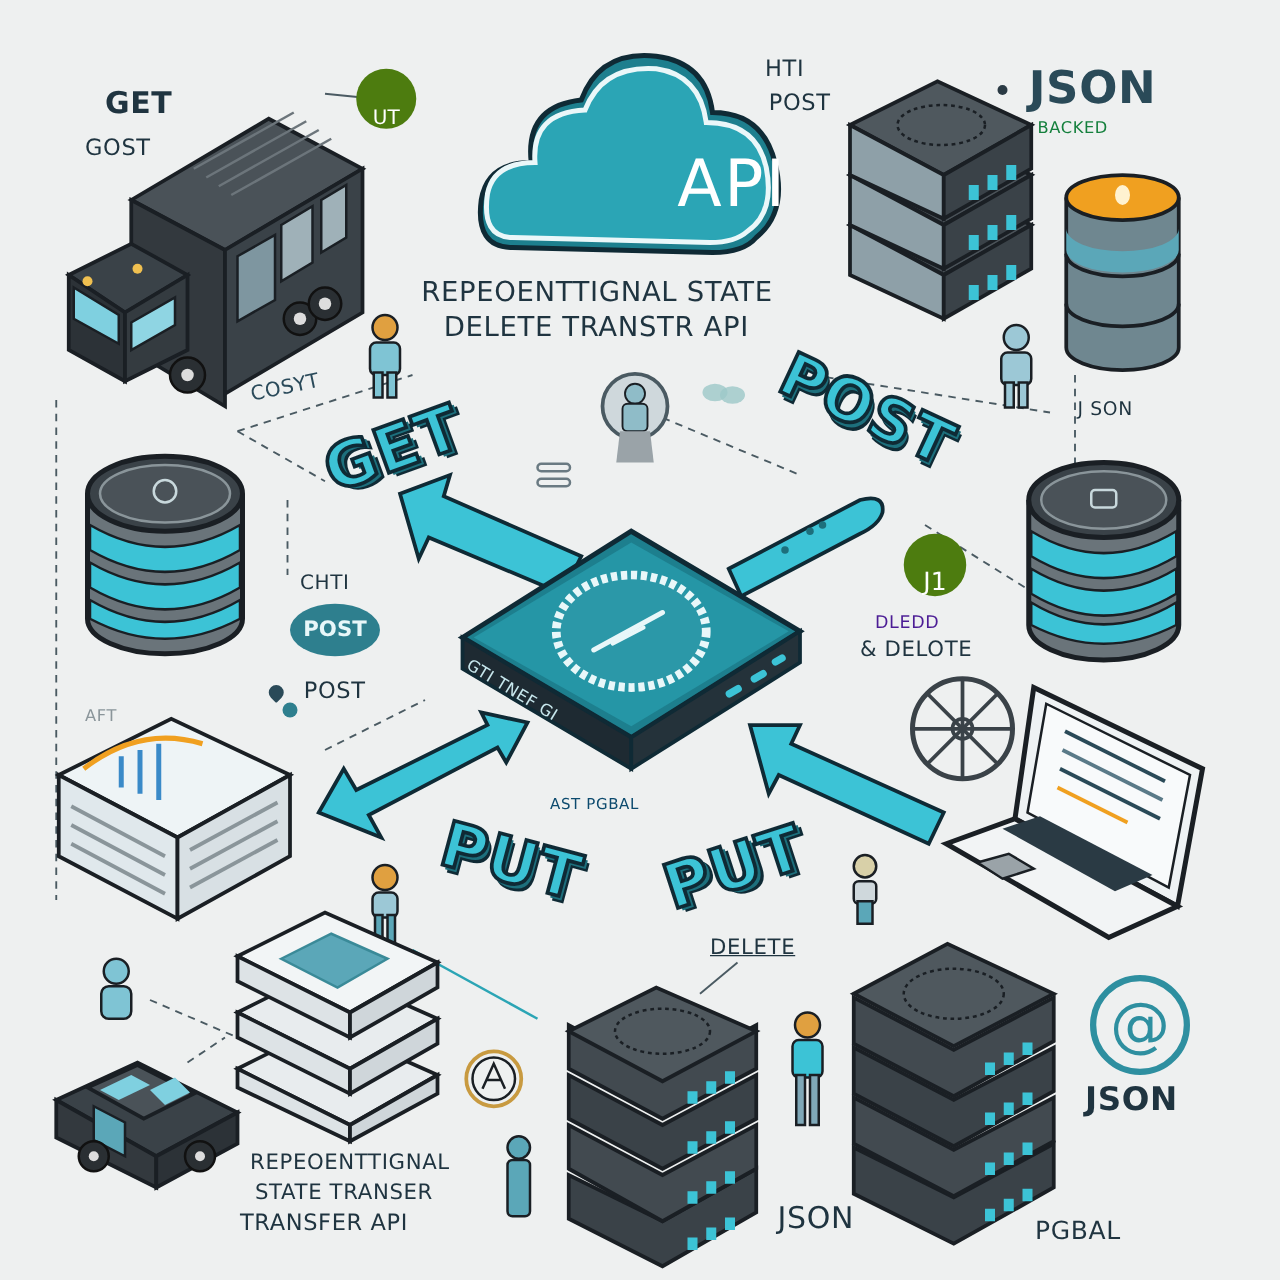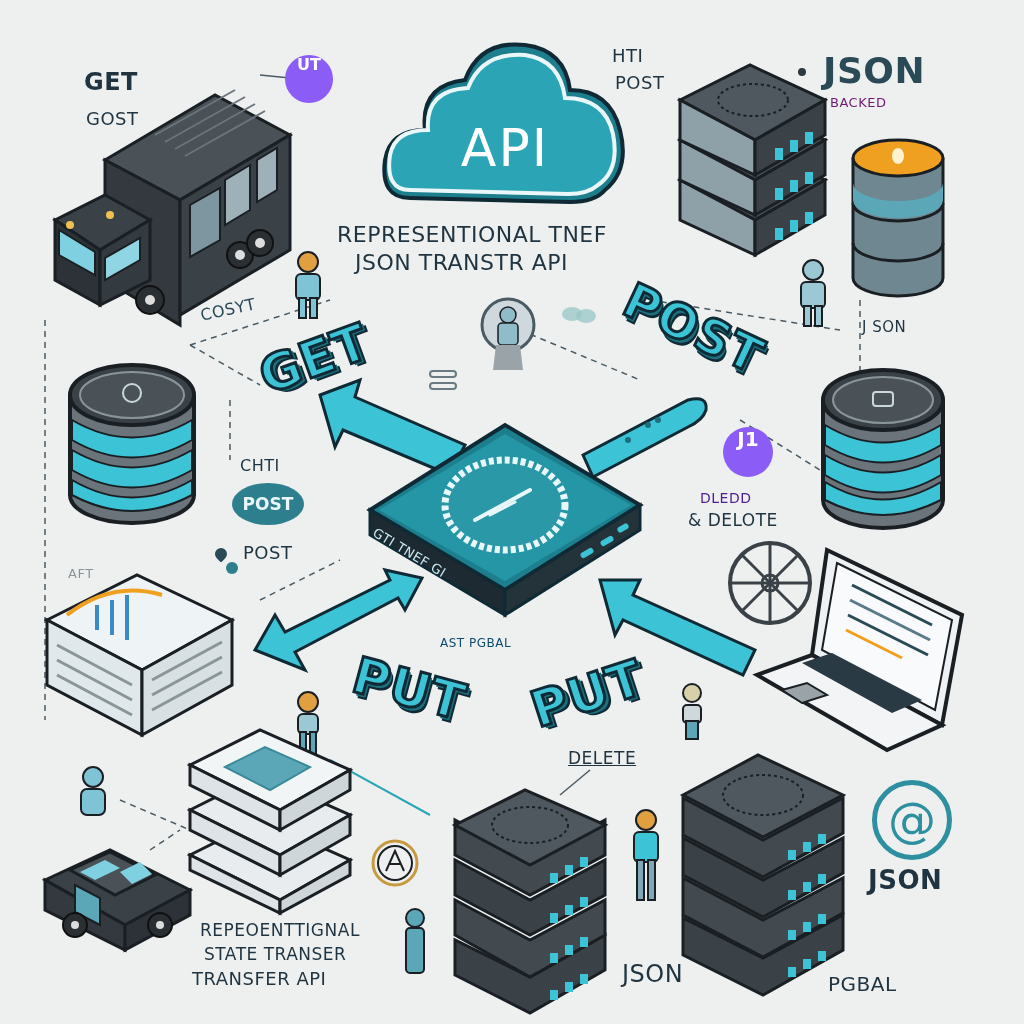--- a/index.html
+++ b/index.html
@@ -3,21 +3,21 @@
 <meta charset="utf-8">
 <style>
   html,body{margin:0;padding:0;}
   body{width:1024px;height:1024px;overflow:hidden;background:#eef0f0;font-family:"Liberation Sans",sans-serif;position:relative;}
   .abs{position:absolute;}
   .lbl{position:absolute;color:#1f3440;font-family:"DejaVu Sans",sans-serif;white-space:nowrap;letter-spacing:0.5px;}
   .big3d{position:absolute;font-family:"DejaVu Sans",sans-serif;font-weight:900;color:#3cc3d6;
     -webkit-text-stroke:3px #0f2a35;text-shadow:3px 3px 0 #1d6f7c,5px 5px 0 #0f2a35;letter-spacing:1px;}
   svg{position:absolute;overflow:visible;}
   .pill{position:absolute;background:#2e7f8e;color:#e8f7f9;border-radius:50%;display:flex;align-items:center;justify-content:center;font-family:"DejaVu Sans",sans-serif;font-weight:bold;}
-  .circ{position:absolute;background:#8b5cf6;color:#fff;border-radius:50%;display:flex;align-items:flex-start;justify-content:center;font-family:"DejaVu Sans",sans-serif;font-weight:bold;}
+  .circ{position:absolute;background:#4d7c0f;color:#fff;border-radius:50%;display:flex;align-items:flex-end;justify-content:center;font-family:"DejaVu Sans",sans-serif;font-weight:normal;}
 </style>
 </head>
 <body>
 
 <svg width="1024" height="1024" style="left:0;top:0;">
   <g stroke="#4a5a62" stroke-width="1.5" fill="none" stroke-dasharray="6 5">
     <line x1="45" y1="320" x2="45" y2="720"></line>
     <line x1="190" y1="345" x2="330" y2="300"></line>
     <line x1="190" y1="345" x2="260" y2="385"></line>
     <line x1="520" y1="330" x2="640" y2="380"></line>
@@ -37,28 +37,28 @@
     <line x1="590" y1="770" x2="560" y2="795"></line>
     <line x1="260" y1="75" x2="290" y2="78"></line>
   </g>
 </svg>
 
 <div class="abs" style="left:380px;top:30px;width:250px;height:175px;">
   <svg width="250" height="175" style="left:0;top:0;">
     <path d="M30 168 Q0 168 5 130 Q10 100 45 100 Q40 55 85 50 Q100 10 145 15 Q185 20 190 60 Q230 60 240 100 Q250 140 225 160 Q215 172 190 172 Z" fill="#1d7f8e" stroke="#0f2a35" stroke-width="4"></path>
     <path d="M30 160 Q5 160 10 125 Q15 100 48 100 Q45 60 88 58 Q102 22 145 25 Q180 30 185 68 Q225 68 233 104 Q240 140 218 155 Q208 164 188 164 Z" fill="#2ba5b5" stroke="#eaf7f9" stroke-width="4"></path>
   </svg>
-  <div style="position:absolute;left:0;width:250px;top:88px;text-align:center;color:#fff;font-size:52px;font-family:'DejaVu Sans',sans-serif;letter-spacing:2px;">API</div>
+  <div style="position:absolute;left:0;width:250px;top:88px;text-align:right;color:#fff;font-size:52px;font-family:'DejaVu Sans',sans-serif;letter-spacing:2px;">API</div>
 </div>
 
-<div class="lbl" style="left:337px;top:222px;font-size:22px;">REPRESENTIONAL TNEF</div>
-<div class="lbl" style="left:355px;top:250px;font-size:22px;">JSON TRANSTR API</div>
+<div class="lbl" style="left:337px;top:222px;font-size:22px;">REPEOENTTIGNAL STATE</div>
+<div class="lbl" style="left:355px;top:250px;font-size:22px;">DELETE TRANSTR API</div>
 
 <div class="lbl" style="left:84px;top:68px;font-size:24px;font-weight:bold;">GET</div>
-<div class="lbl" style="left:68px;top:108px;font-size:18px;margin-left:18px;">GOST</div>
+<div class="lbl" style="left:68px;top:108px;font-size:18px;">GOST</div>
 
 <div class="circ" style="left:285px;top:55px;width:48px;height:48px;font-size:16px;">
   <span>UT</span>
 </div>
 
 <svg width="290" height="230" style="left:45px;top:90px;">
 
   <polygon points="60,70 170,5 245,45 135,110" fill="#4a5258" stroke="#1a1f24" stroke-width="3"></polygon>
   <polygon points="60,70 135,110 135,235 60,190" fill="#33393e" stroke="#1a1f24" stroke-width="3"></polygon>
   <polygon points="135,110 245,45 245,160 135,225" fill="#3a4248" stroke="#1a1f24" stroke-width="3"></polygon>
@@ -94,21 +94,21 @@
   <circle cx="18" cy="12" r="10" fill="#e0a040" stroke="#1a1f24" stroke-width="2"></circle>
   <rect x="6" y="24" width="24" height="26" rx="5" fill="#7fc4d4" stroke="#1a1f24" stroke-width="2"></rect>
   <rect x="9" y="48" width="7" height="20" fill="#7fc4d4" stroke="#1a1f24" stroke-width="2"></rect>
   <rect x="20" y="48" width="7" height="20" fill="#7fc4d4" stroke="#1a1f24" stroke-width="2"></rect>
 </svg>
 
 <div class="lbl" style="left:612px;top:45px;font-size:18px;">HTI</div>
 <div class="lbl" style="left:615px;top:72px;font-size:18px;">POST</div>
 <div class="lbl" style="left:823px;top:50px;font-size:36px;font-weight:bold;color:#2a4a58;">JSON</div>
 <div class="abs" style="left:798px;top:68px;width:8px;height:8px;background:#2a3a44;border-radius:50%;"></div>
-<div class="lbl" style="left:830px;top:95px;font-size:13px;color:#701a75;">BACKED</div>
+<div class="lbl" style="left:830px;top:95px;font-size:13px;color:#15803d;">BACKED</div>
 
 <svg width="160" height="200" style="left:675px;top:70px;">
   <g stroke="#1a1f24" stroke-width="3">
     <polygon points="5,110 75,75 150,110 80,150" fill="#4a5258"></polygon>
     <polygon points="5,110 80,150 80,185 5,150" fill="#8ea0a8"></polygon>
     <polygon points="80,150 150,110 150,145 80,185" fill="#3a4248"></polygon>
     <polygon points="5,70 75,35 150,70 80,110" fill="#4a5258"></polygon>
     <polygon points="5,70 80,110 80,145 5,110" fill="#8ea0a8"></polygon>
     <polygon points="80,110 150,70 150,105 80,145" fill="#3a4248"></polygon>
     <polygon points="5,30 75,-5 150,30 80,70" fill="#4f585e"></polygon>

